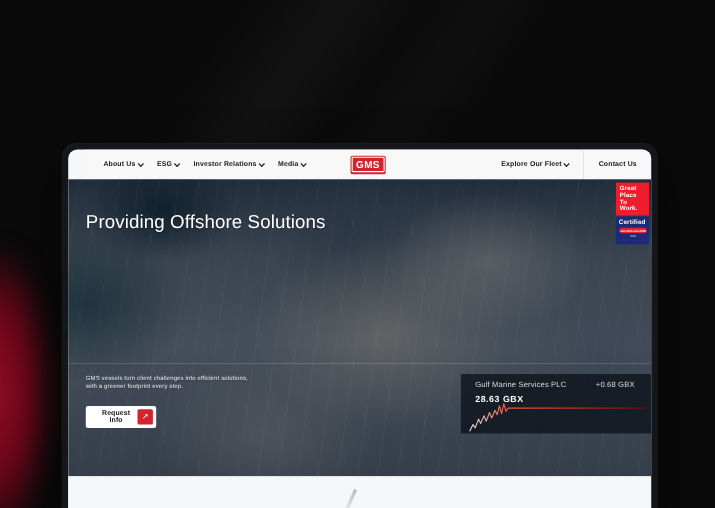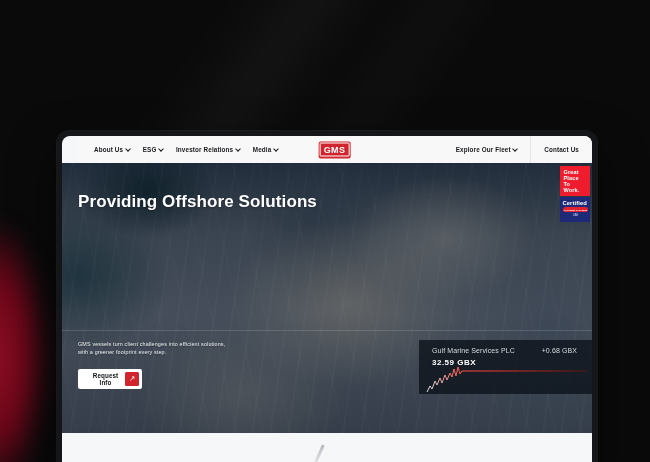--- a/index.html
+++ b/index.html
@@ -49,21 +49,21 @@
       radial-gradient(150px 110px at 34% 86%, rgba(100,102,104,0.45), transparent 70%),
       radial-gradient(90px 120px at 48% 22%, rgba(40,52,66,0.6), transparent 75%),
       linear-gradient(180deg, #212d3b 0%, #3a4450 26%, #454e5a 56%, #3b4450 82%, #343d49 100%);
   }
   .hero::before {
     content:""; position:absolute; inset:0; opacity:.35; pointer-events:none;
     background:
       repeating-linear-gradient(98deg, transparent 0 9px, rgba(235,240,244,0.07) 9px 11px, transparent 11px 18px),
       repeating-linear-gradient(78deg, transparent 0 14px, rgba(210,218,226,0.05) 14px 16px, transparent 16px 26px);
   }
-  .heading { position:absolute; left:16px; top:29px; color:#ffffff; font-size:17px; line-height:20.5px; font-weight:700; letter-spacing:.1px; text-shadow:0 1px 2px rgba(0,0,0,0.25); }
+  .heading { position:absolute; left:16px; top:29px; color:#ffffff; font-size:17px; line-height:20.5px; font-weight:400; letter-spacing:.1px; text-shadow:0 1px 2px rgba(0,0,0,0.25); }
   .hero-divider { position:absolute; left:0; right:0; top:167px; height:1px; background:rgba(255,255,255,0.14); }
   .description { position:absolute; left:16px; top:178px; font-size:5.4px; line-height:7.5px; color:#eef0f2; letter-spacing:.15px; text-shadow:0 1px 1px rgba(0,0,0,0.3); }
   .cta { position:absolute; left:16px; top:206px; width:64px; height:20px; background:#ffffff; border:none; border-radius:2px; display:flex; align-items:center; justify-content:space-between; padding:0 3px 0 8px; box-sizing:border-box; cursor:pointer; }
   .cta-label { font-size:6.3px; font-weight:700; color:#141418; letter-spacing:.1px; }
   .cta-arrow-box { width:14px; height:14px; background:#d0252e; border-radius:1.5px; color:#fff; display:flex; align-items:center; justify-content:center; font-size:7.5px; line-height:1; }
 
   
   .badges { position:absolute; right:2px; top:3px; width:30px; }
   .gptw { background:#ee1c2c; height:30px; padding:2.5px 2px 0 3.5px; box-sizing:border-box; }
   .gptw .line { color:#fff; font-weight:700; font-size:5.6px; line-height:6.1px; letter-spacing:.1px; }
@@ -166,21 +166,21 @@
         <span class="cta-arrow-box">
           <span>↗</span>
         </span>
       </button>
 
       <div class="stock">
         <div class="stock-row1">
           <span>Gulf Marine Services PLC</span>
           <span>+0.68 GBX</span>
         </div>
-        <div class="stock-price">32.59 GBX</div>
+        <div class="stock-price">28.63 GBX</div>
         <svg class="stock-chart" viewBox="0 0 173 30" preserveAspectRatio="none">
           <defs>
             <linearGradient id="sparkGrad" x1="0" y1="0" x2="1" y2="0">
               <stop offset="0%" stop-color="#d9dee3"></stop>
               <stop offset="22%" stop-color="#ff5040"></stop>
               <stop offset="48%" stop-color="#e5342a"></stop>
               <stop offset="100%" stop-color="#5a100c"></stop>
             </linearGradient>
           </defs>
           <polyline fill="none" stroke="url(#sparkGrad)" stroke-width="1" stroke-linejoin="round" points="8,28 11,22 13,25 16,17 18,21 21,14 23,19 26,11 28,16 31,9 33,13 35,5 37,12 39,3 41,10 43,7 53,7 168,7"></polyline>

